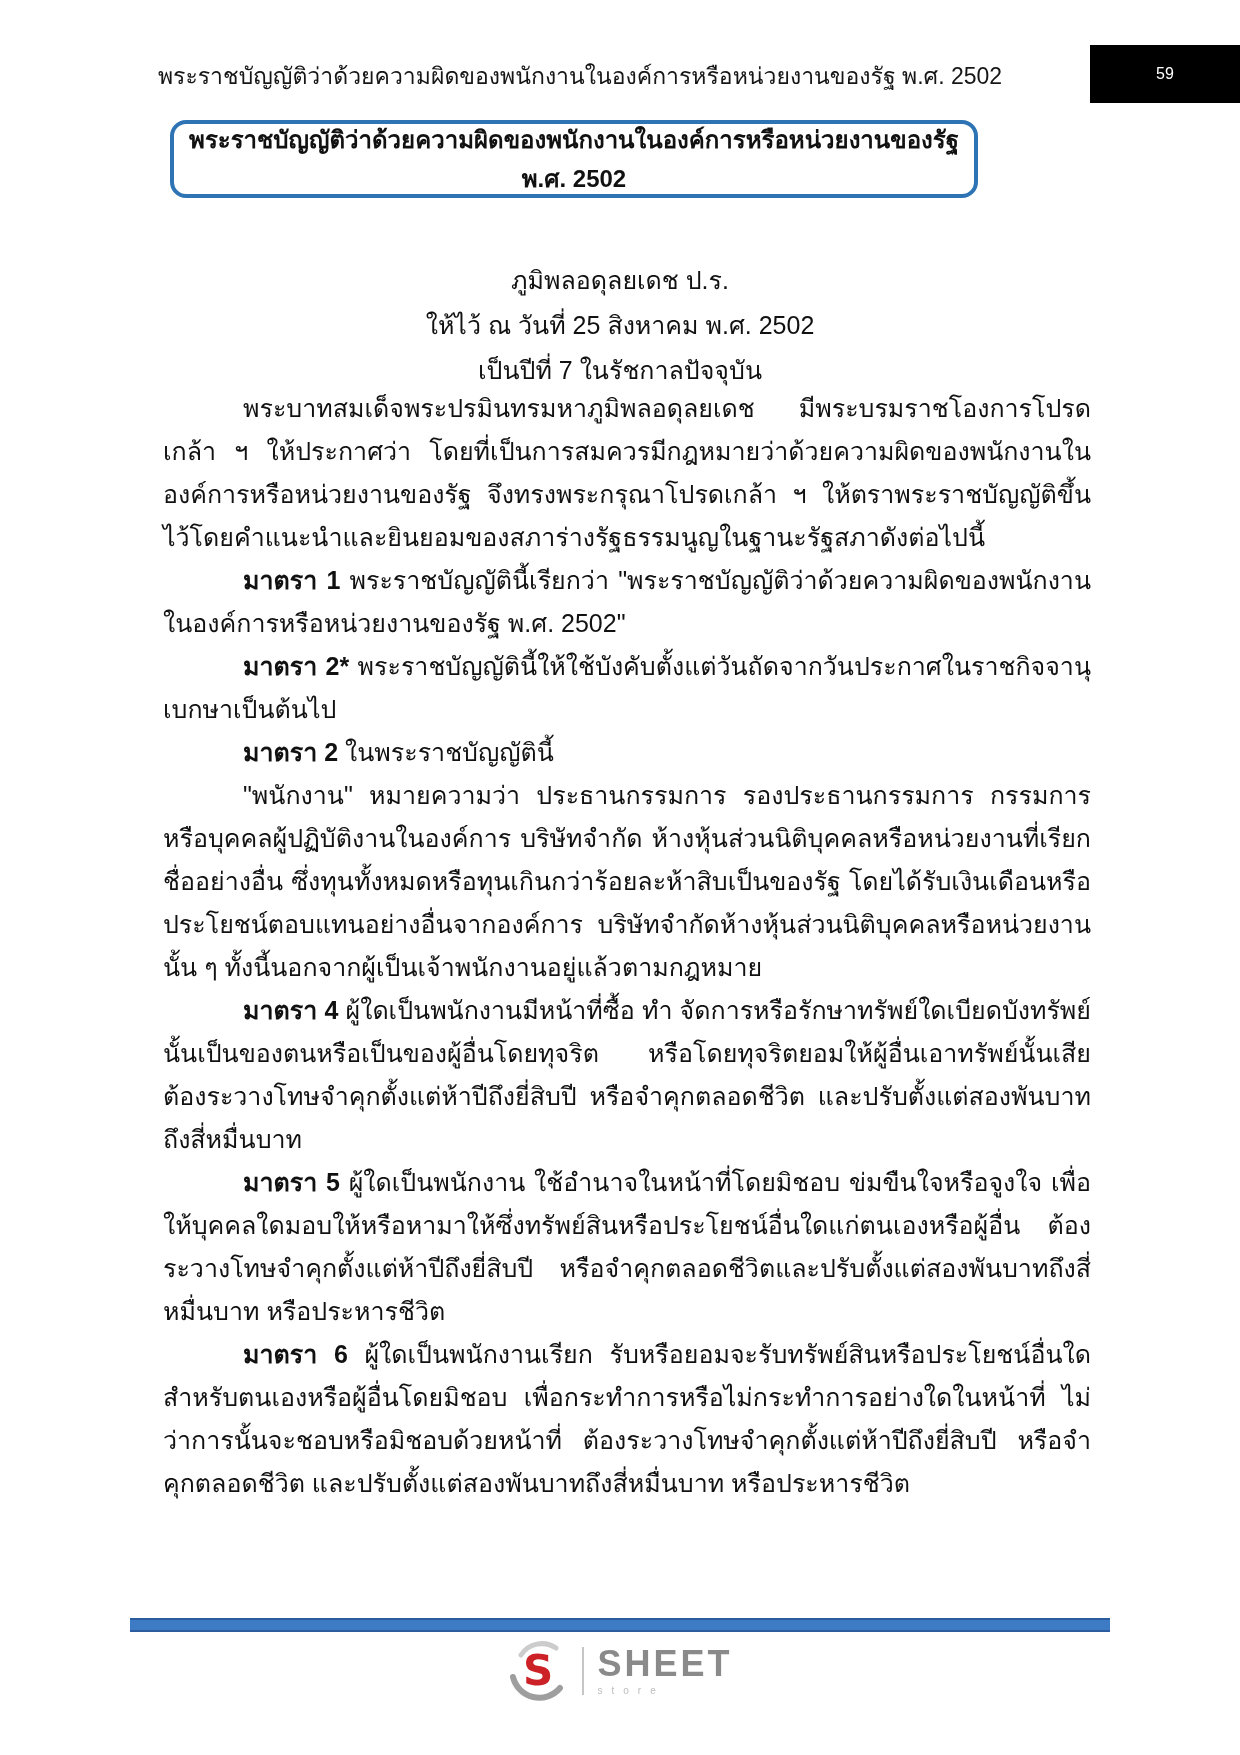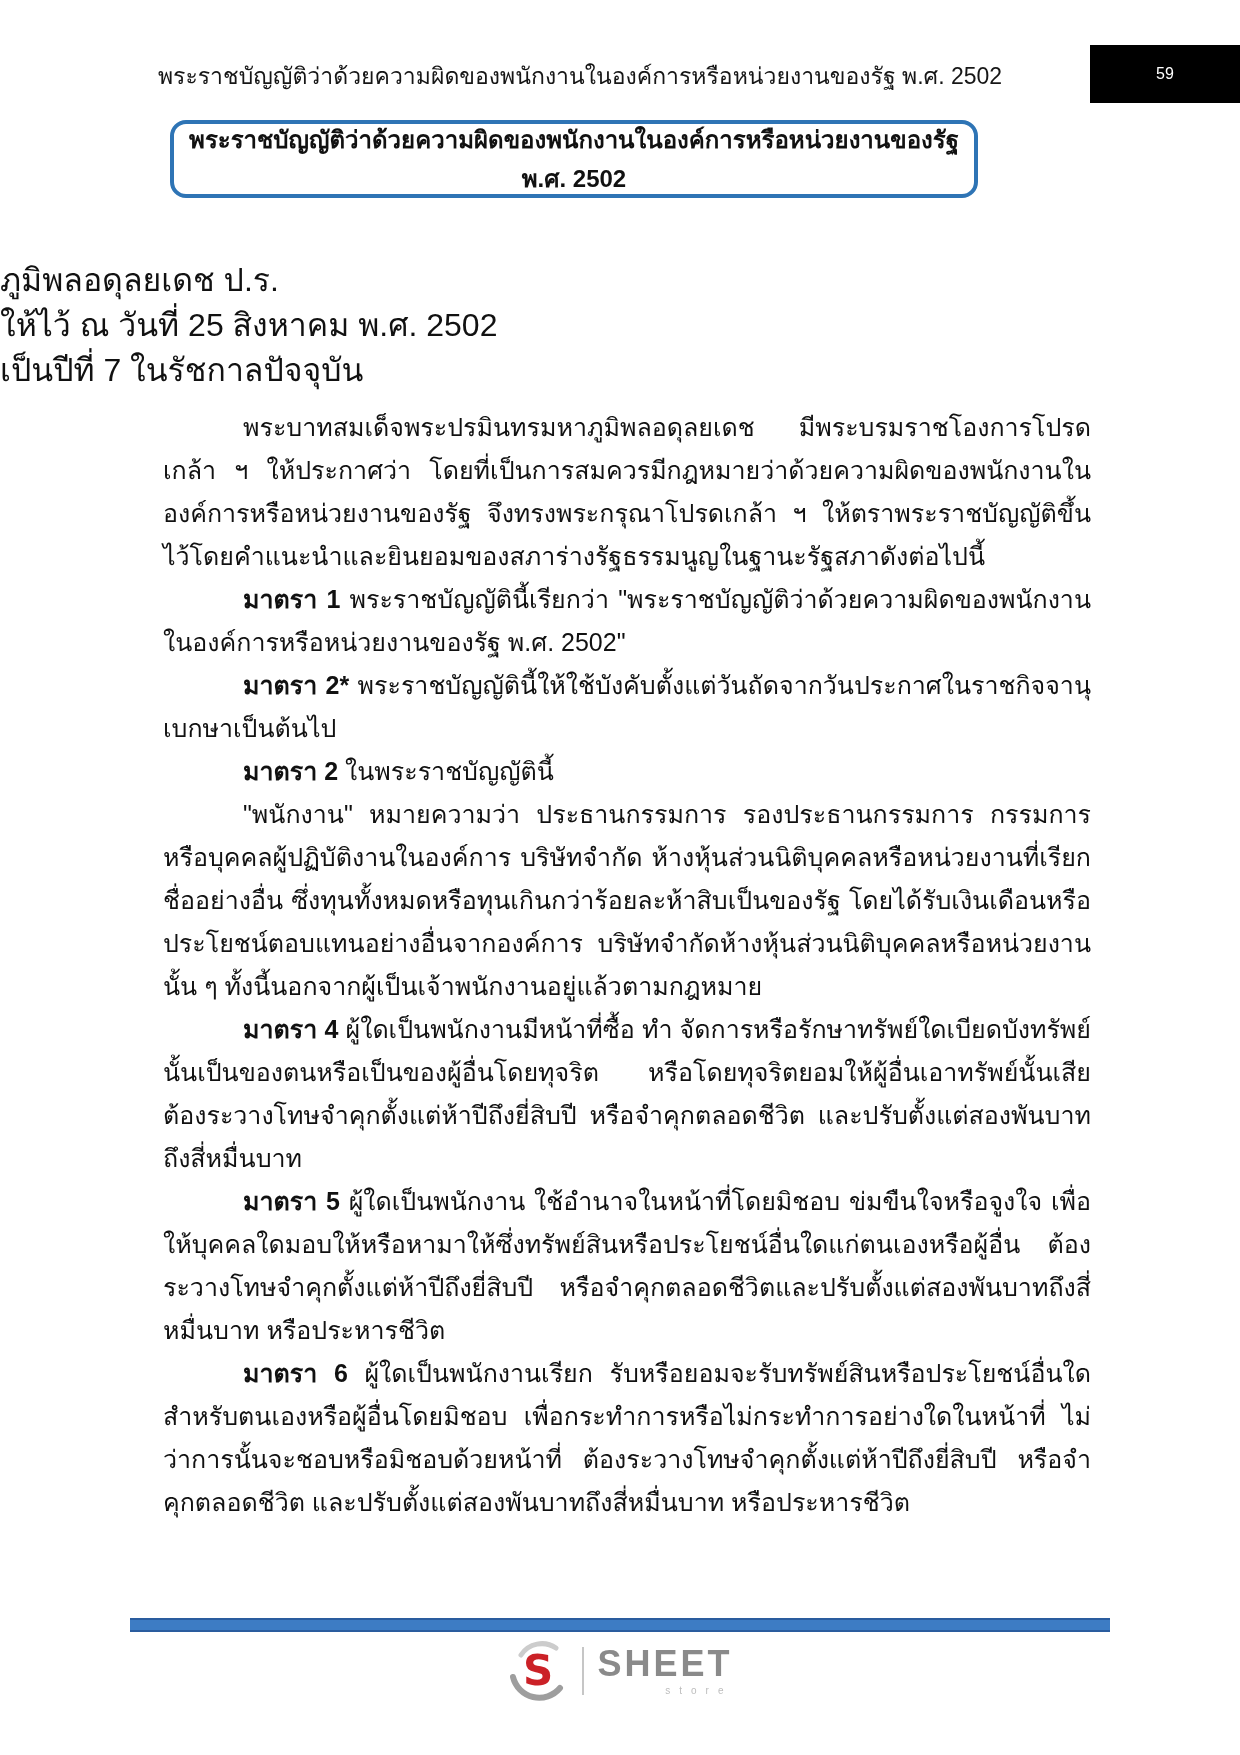--- a/index.html
+++ b/index.html
@@ -19,38 +19,38 @@
     justify-content:center; font-size:16px;
   }
   .title-box {
     position:absolute; top:120px; left:170px; width:808px; height:78px;
     border:4px solid #2e74b5; border-radius:16px;
     display:flex; align-items:center; justify-content:center;
     font-weight:bold; font-size:24px; text-align:center; padding:0 14px;
   }
   .preamble {
     position:absolute; top:258px; left:0; width:1240px;
-    font-size:32px; line-height:45px;
+    text-align:center; font-size:25px; line-height:45px;
   }
   .body-text {
-    position:absolute; top:406px; left:163px; width:928px;
+    position:absolute; top:387px; left:163px; width:928px;
     font-size:25px; line-height:43px; text-align:justify;
   }
   .body-text p { text-indent:80px; margin:0; }
   .body-text b { font-weight:bold; }
   .footer-bar {
     position:absolute; top:1618px; left:130px; width:980px; height:14px;
     background:#3d7cc4; border-top:2px solid #2a5c9e; border-bottom:2px solid #2a5c9e;
   }
   .logo-row {
     position:absolute; top:1640px; left:0; width:1240px;
     display:flex; justify-content:center; align-items:center; gap:13px;
   }
   .logo-divider { width:2px; height:48px; background:#c6c6c6; }
-  .logo-text { display:flex; flex-direction:column; align-items:flex-end; }
+  .logo-text { display:flex; flex-direction:column; align-items:flex-start; }
   .logo-title {
     font-weight:bold; font-size:36px; line-height:36px; color:#8a8a8a;
     letter-spacing:3px; font-family:"Liberation Sans",sans-serif;
   }
   .logo-subtitle {
     font-size:10px; color:#bdbdbd; letter-spacing:9px; margin-top:3px;
   }
 </style>
 </head>
 <body>

